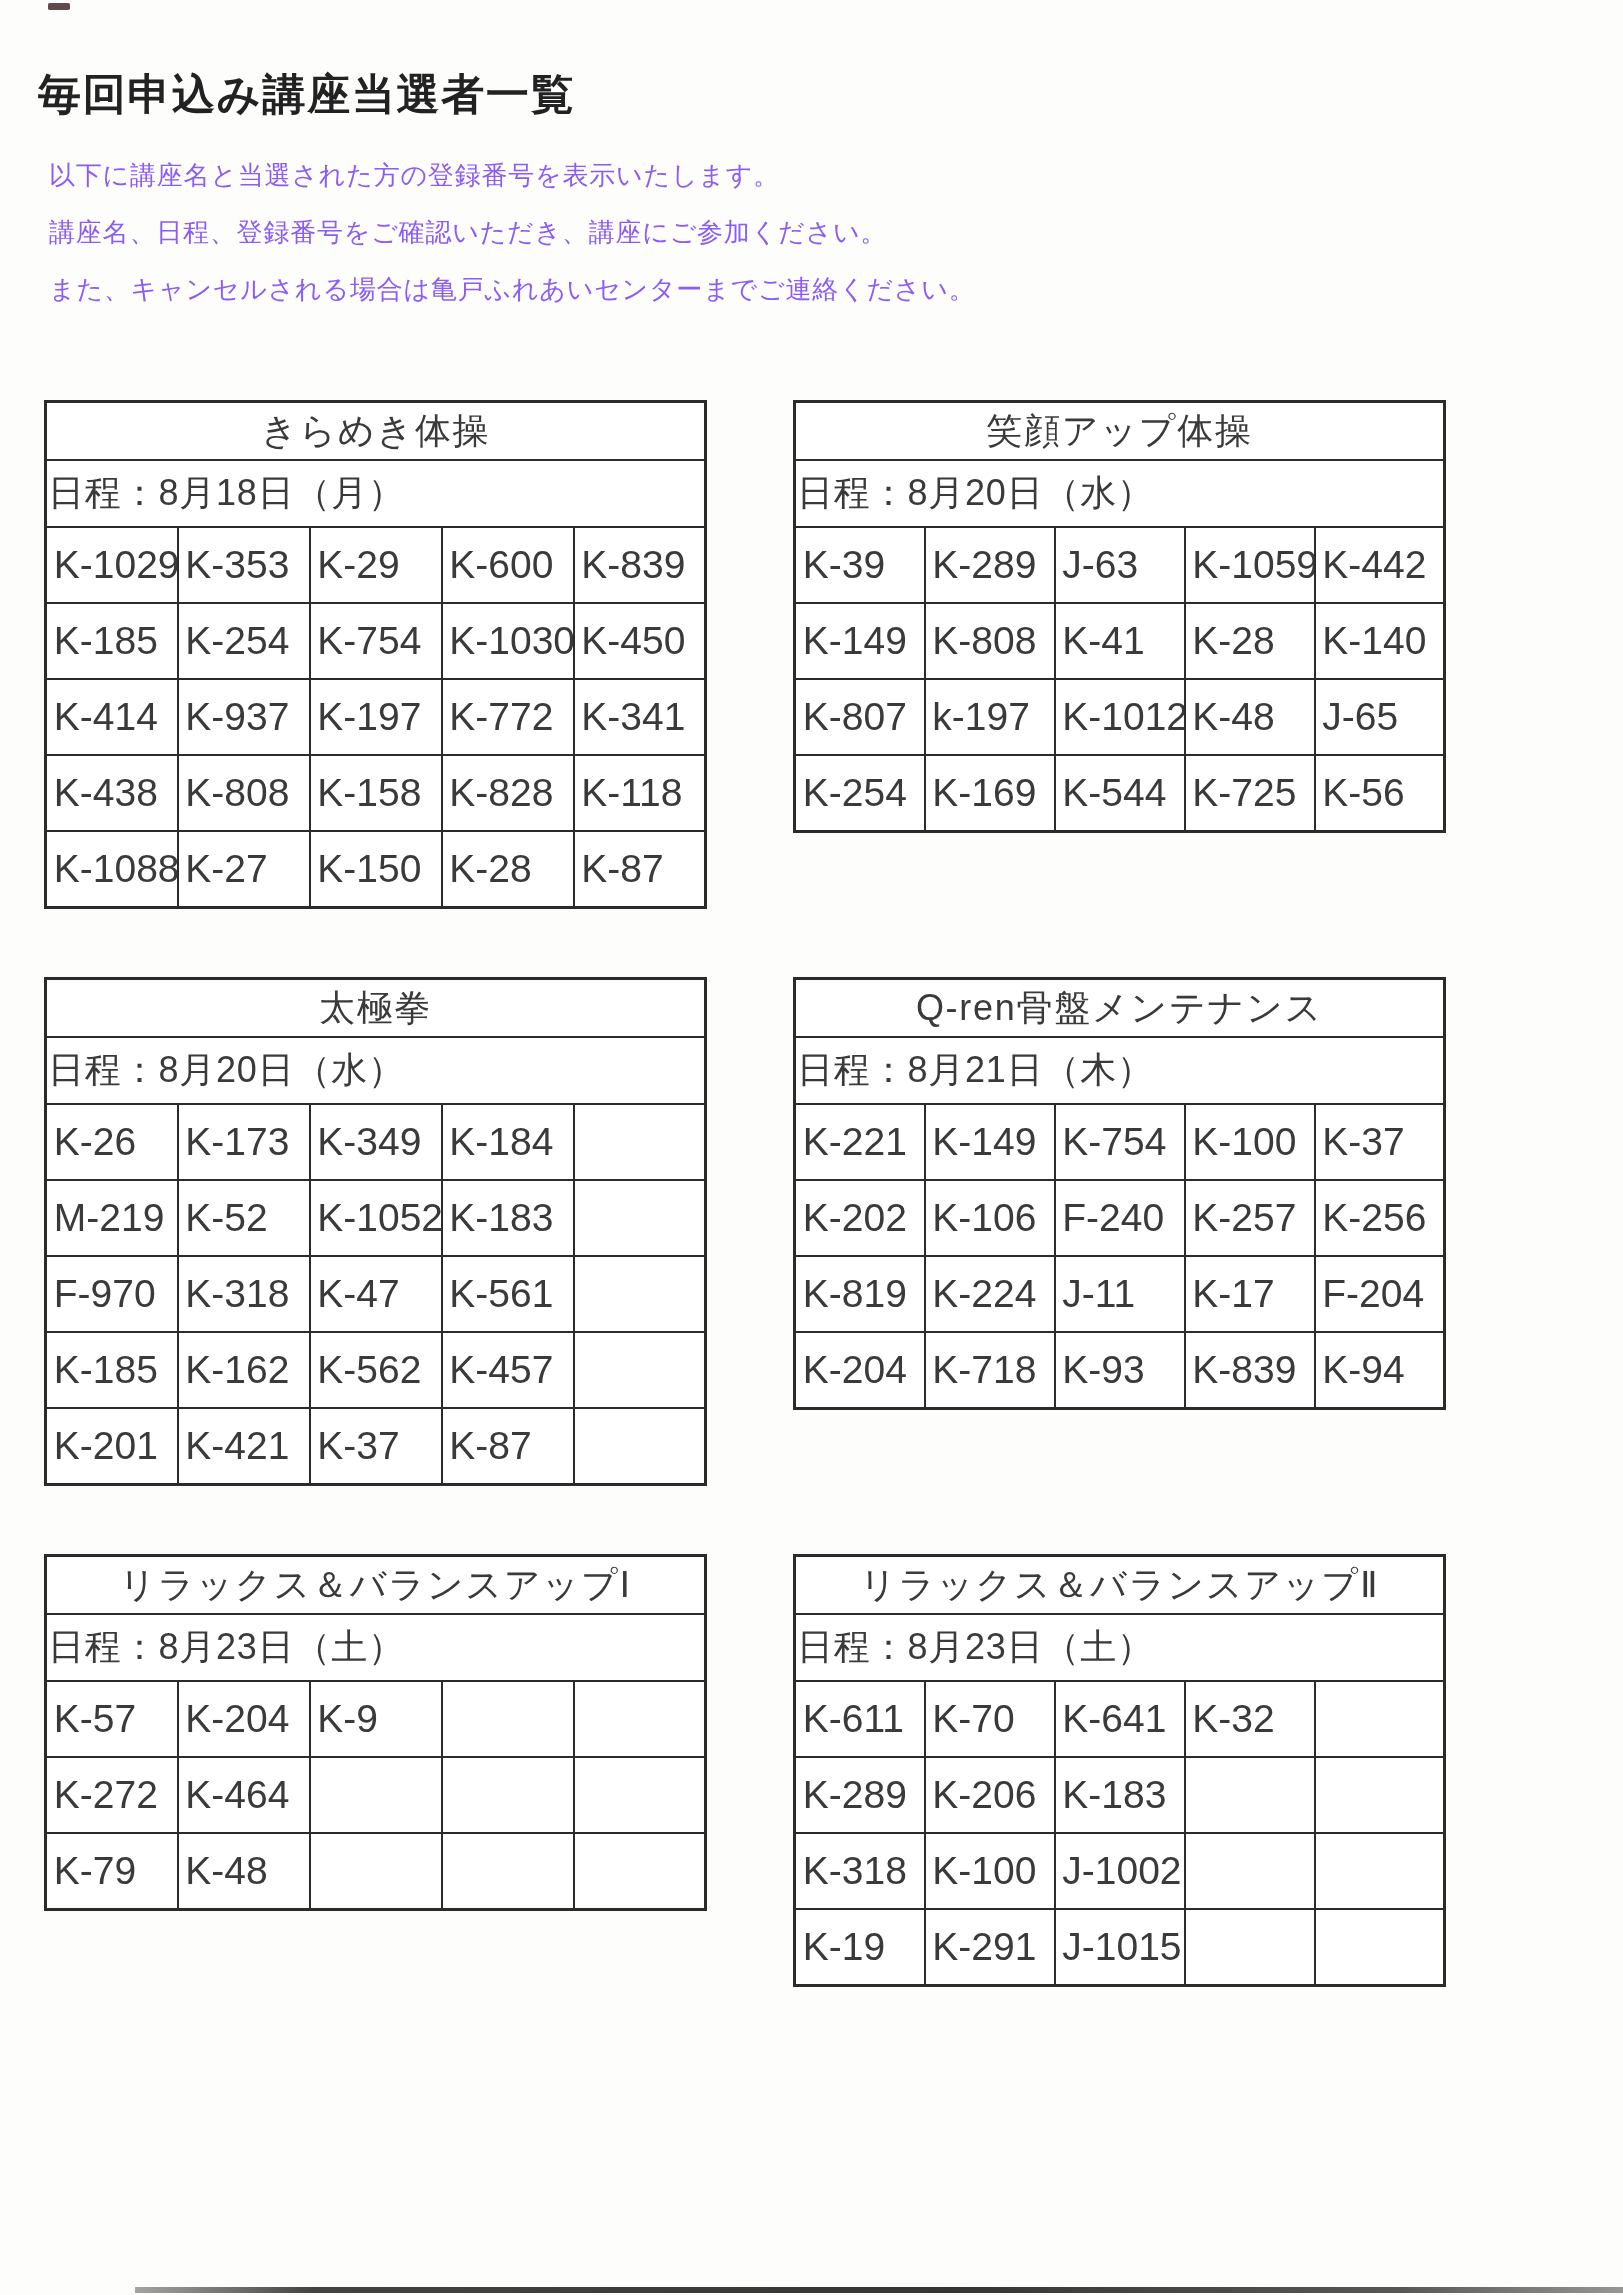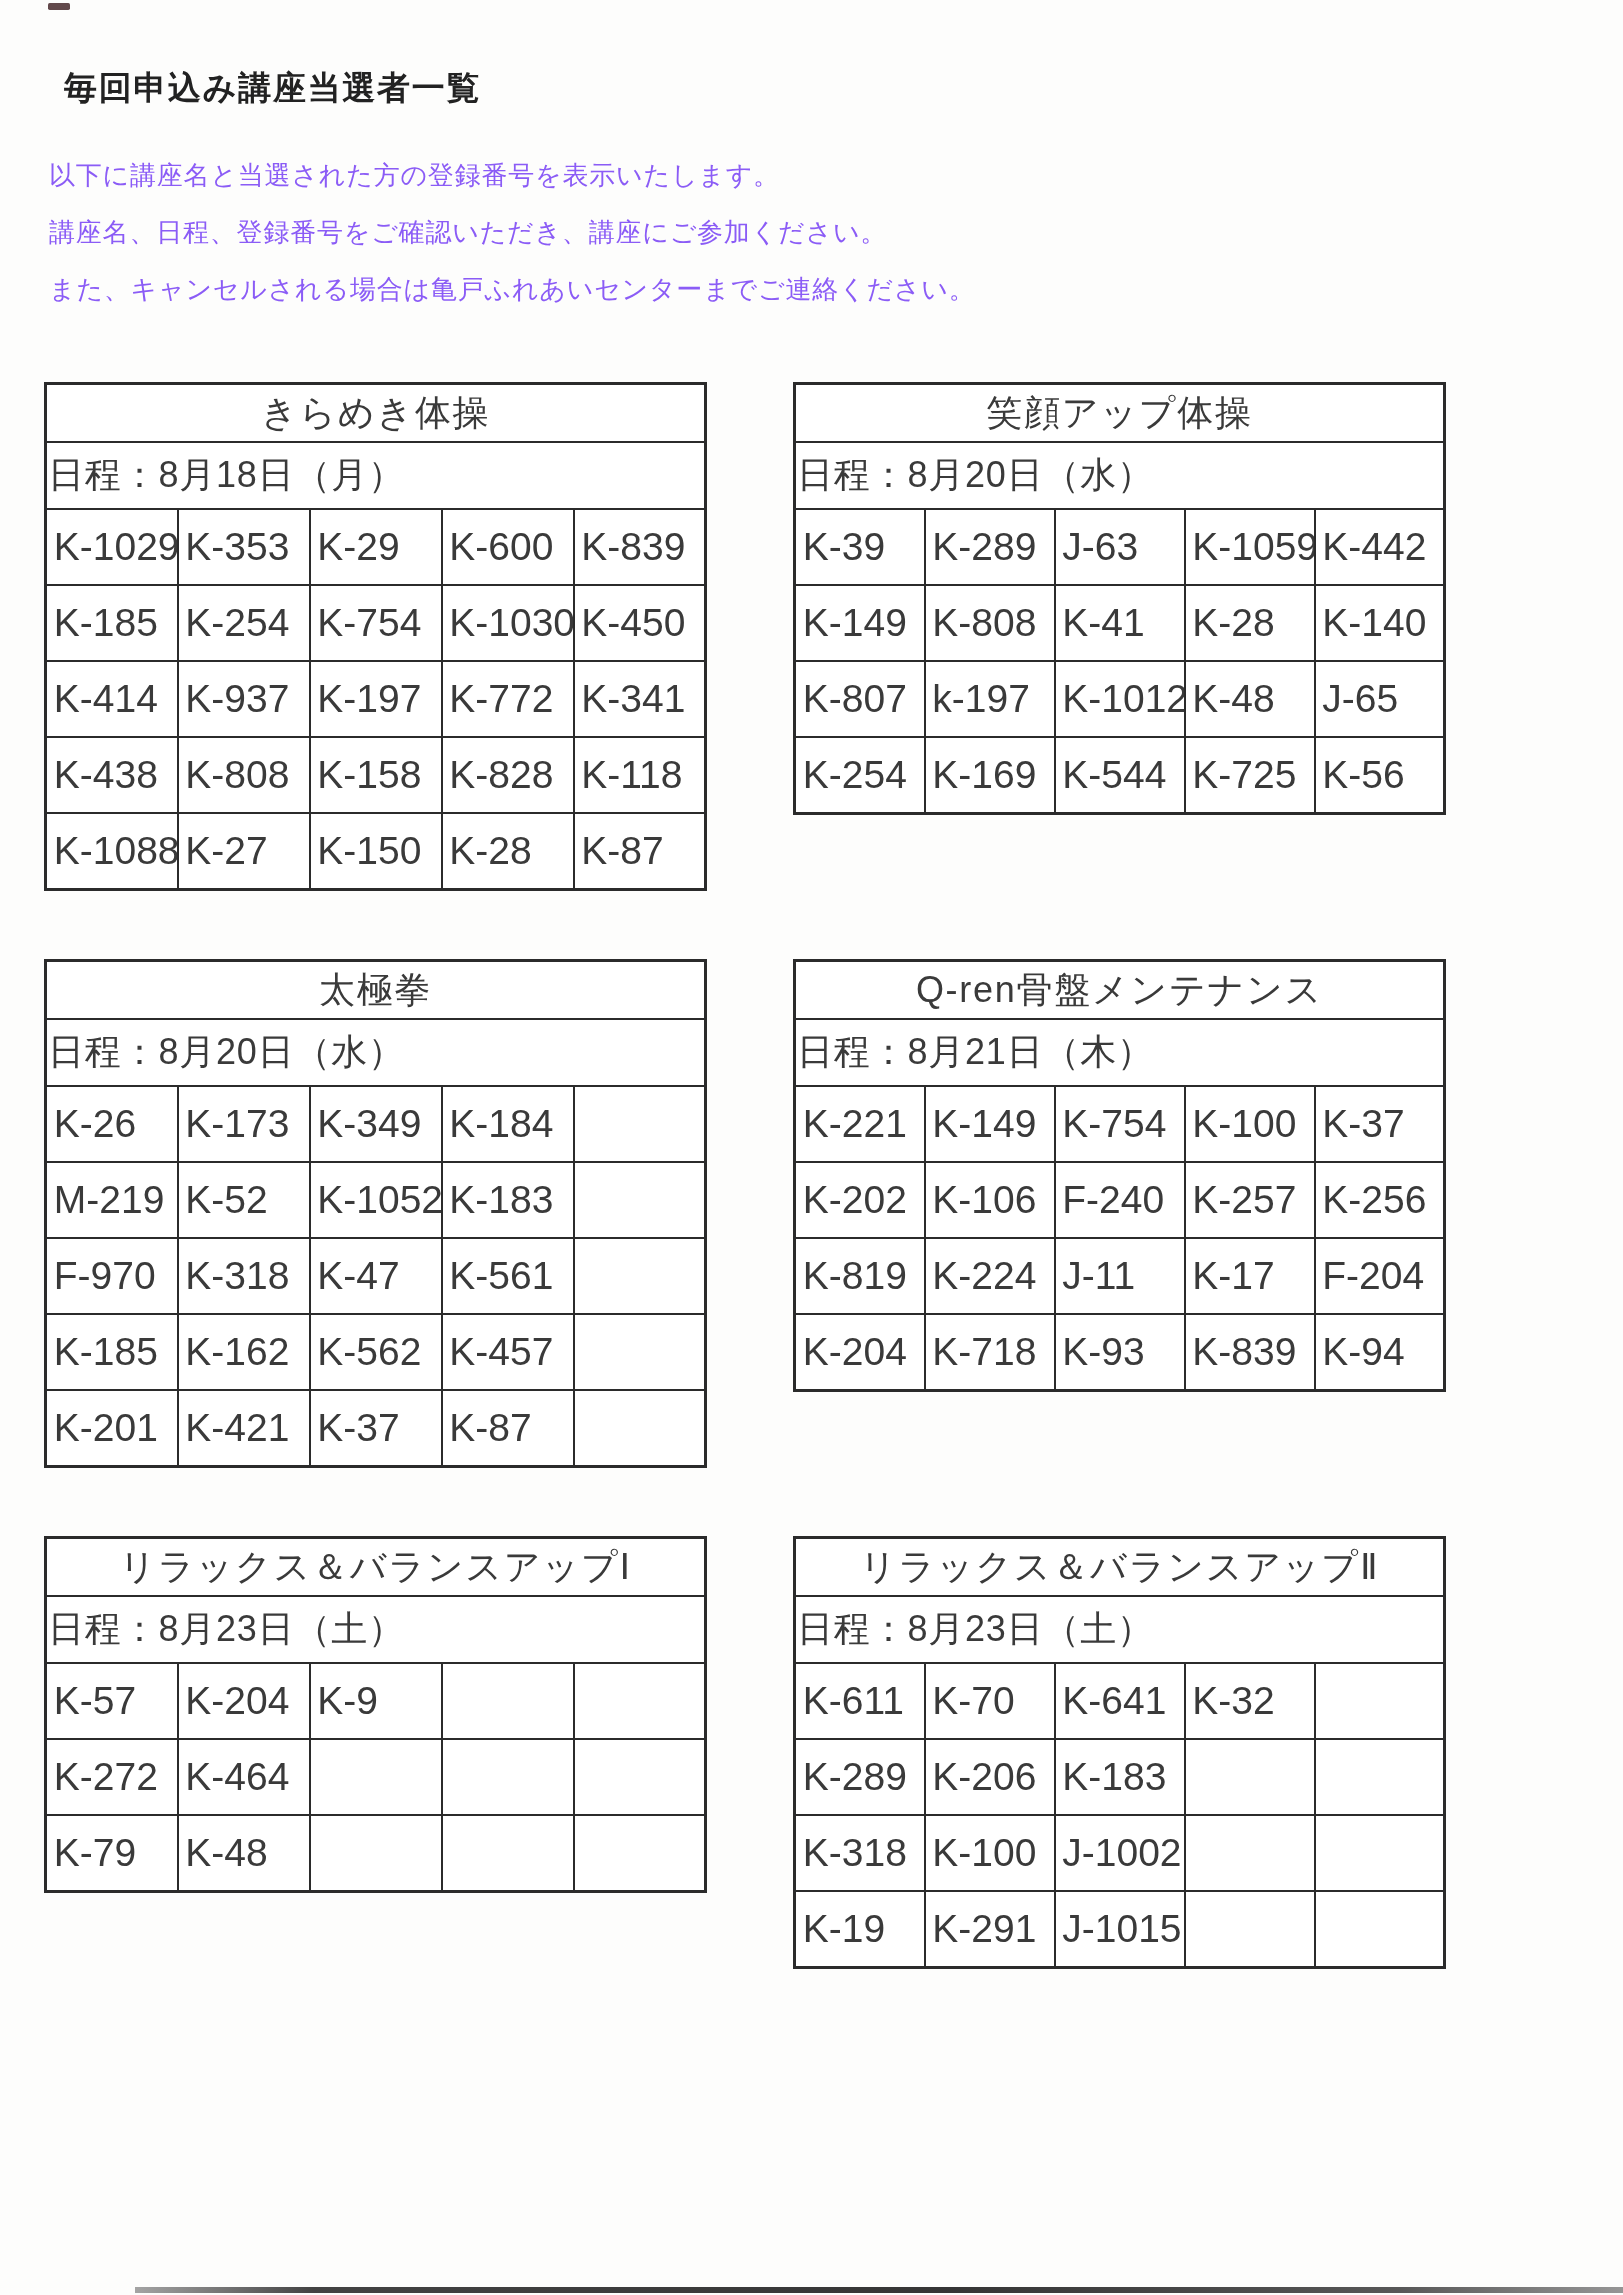--- a/index.html
+++ b/index.html
@@ -12,42 +12,42 @@
     position: relative;
     background: #fdfdfc;
     font-family: "Liberation Sans", "DejaVu Sans", sans-serif;
     color: #333;
     overflow: hidden;
   }
   .page { position: absolute; inset: 0; }
 
   .doc-title {
     position: absolute;
-    left: 64px;
+    left: 38px;
     top: 66px;
     margin: 0;
-    font-size: 33px;
+    font-size: 43px;
     font-weight: 700;
     letter-spacing: 1.7px;
     color: #222;
   }
 
   .intro {
     position: absolute;
     left: 49px;
     top: 155px;
     font-size: 26px;
     color: #8b5cf6;
   }
   .intro p { margin: 0 0 16px 0; line-height: 41px; letter-spacing: 0.8px; }
 
   .tables-grid {
     position: absolute;
     left: 44px;
-    top: 382px;
+    top: 400px;
     display: grid;
     grid-template-columns: 663px 653px;
     column-gap: 86px;
     row-gap: 68px;
     align-items: start;
   }
 
   table.course-table {
     border-collapse: collapse;
     table-layout: fixed;

